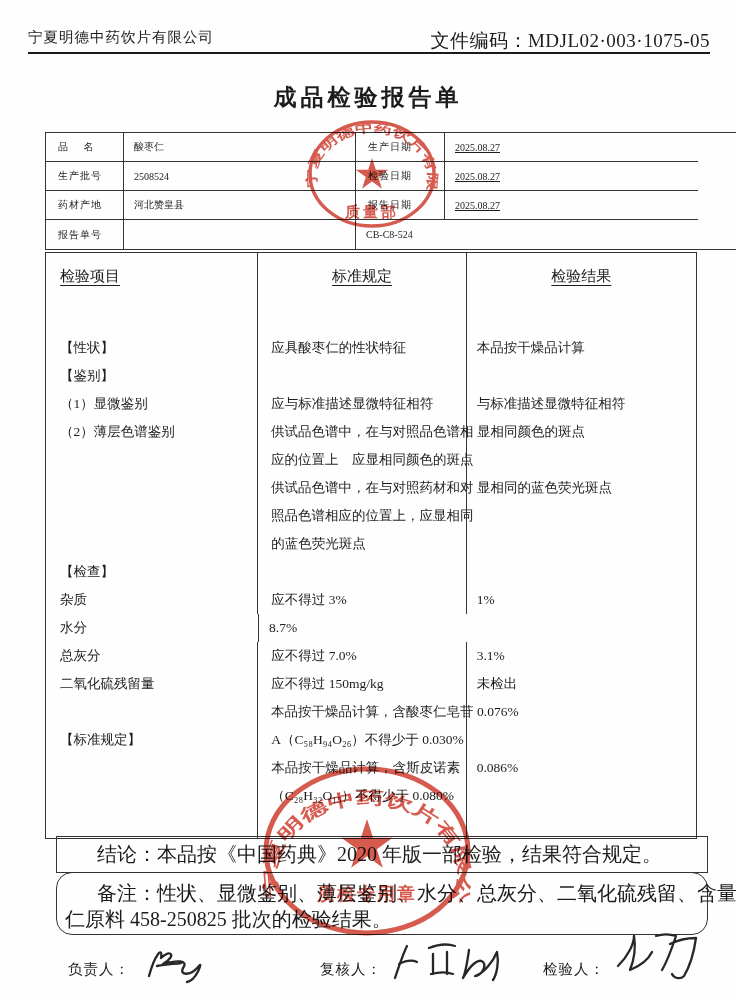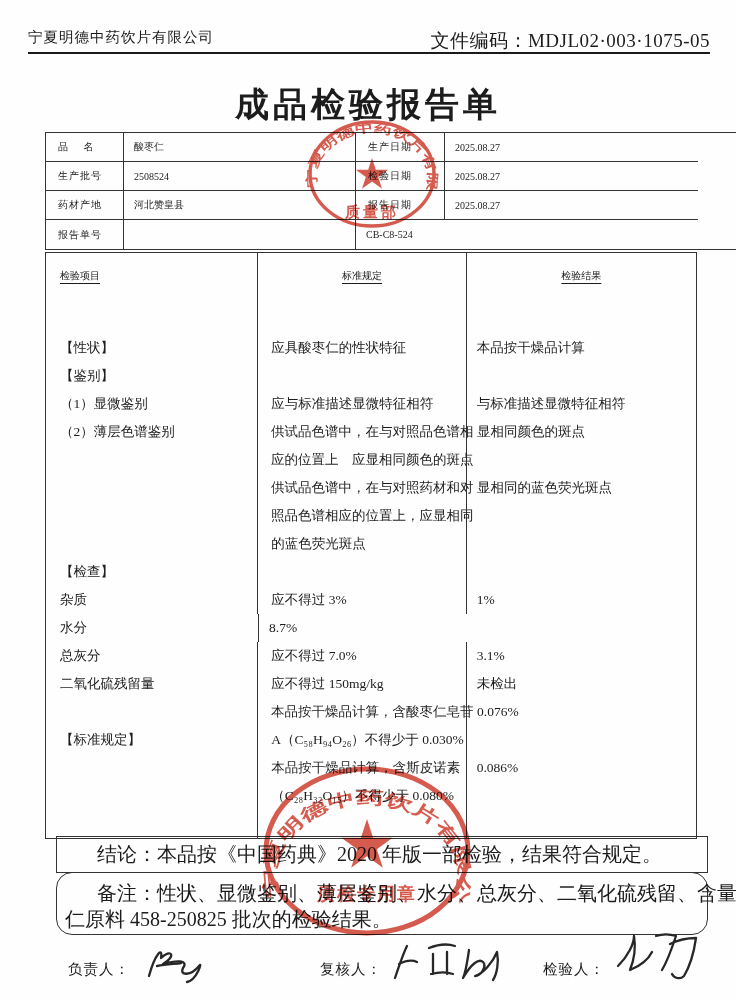--- a/index.html
+++ b/index.html
@@ -7,42 +7,42 @@
   body { font-family:"Liberation Serif","DejaVu Serif",serif; color:#1c1c1c; }
   .page { position:relative; width:736px; height:1000px; background:#fefefe; overflow:hidden; }
 
   
   .hdr { position:absolute; left:28px; right:26px; top:28px; height:26px;
          border-bottom:2px solid #1a1a1a; display:flex; justify-content:space-between; align-items:flex-start; }
   .hdr-company { font-size:14.5px; letter-spacing:1px; }
   .hdr-code { font-size:19px; letter-spacing:0.5px; }
 
   .title { position:absolute; left:0; right:0; top:82px; text-align:center;
-           font-size:34px; font-weight:bold; letter-spacing:4px; }
+           font-size:23px; font-weight:bold; letter-spacing:4px; }
 
   
   .info-table { position:absolute; left:45px; top:132px; width:728px;
                 display:grid; grid-template-columns:78px 232px 89px 253px; grid-auto-rows:29px;
                 border:1.5px solid #333; font-size:10px; }
   .icell { border-right:1px solid #333; border-bottom:1px solid #333;
            display:flex; align-items:center; padding-left:10px; white-space:nowrap; overflow:visible; }
-  .icell.last-col { border-right:none; }
+  .icell.last-col { border-right:none;text-decoration:underline; }
   .icell.no-bottom { border-bottom:none; }
   .icell.lbl { padding-left:12px; letter-spacing:1px; }
   .icell.span2 { grid-column:3 / 5; border-right:none; }
 
   
   .mtable { position:absolute; left:45px; top:252px; width:652px; border:1.5px solid #333; font-size:13.5px; }
   .mrow { display:flex; height:28px; }
   .mrow.mhead { height:53px; }
   .mcell { display:flex; align-items:center; white-space:nowrap; overflow:visible; line-height:28px; }
   .mcell.c1 { width:213px; border-right:1px solid #333; padding-left:14px; }
   .mcell.c2 { width:209px; border-right:1px solid #333; padding-left:13px; }
   .mcell.c3 { width:230px; padding-left:10px; }
-  .mhead .mcell { align-items:flex-start; padding-top:9px; font-size:10px; }
+  .mhead .mcell { align-items:flex-start; padding-top:9px; font-size:15px; }
   .mhead .hd { text-decoration:underline; text-underline-offset:4px; }
   .mhead .c2, .mhead .c3 { justify-content:center; padding-left:0; }
 
   
   .box { position:absolute; left:56px; width:652px; border:1.5px solid #333; font-size:20px; background:transparent; }
   .conclusion { top:837px; height:37px; display:flex; align-items:center; padding-left:40px; margin-top:-1px; }
   .note { top:873px; height:63px; padding-top:7px; margin-top:-1px;border-radius:16px; }
   .note .ln1 { padding-left:40px; line-height:26px; white-space:nowrap; }
   .note .ln2 { padding-left:8px; line-height:26px; white-space:nowrap; }
 

